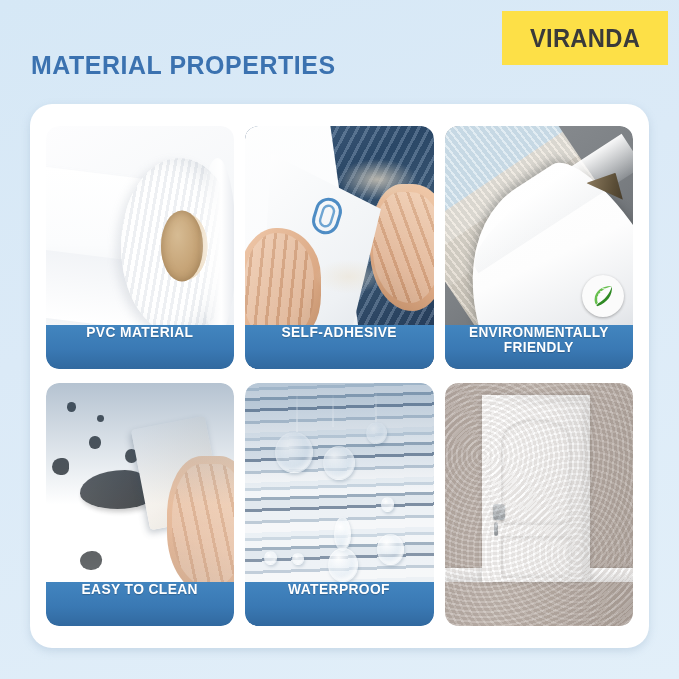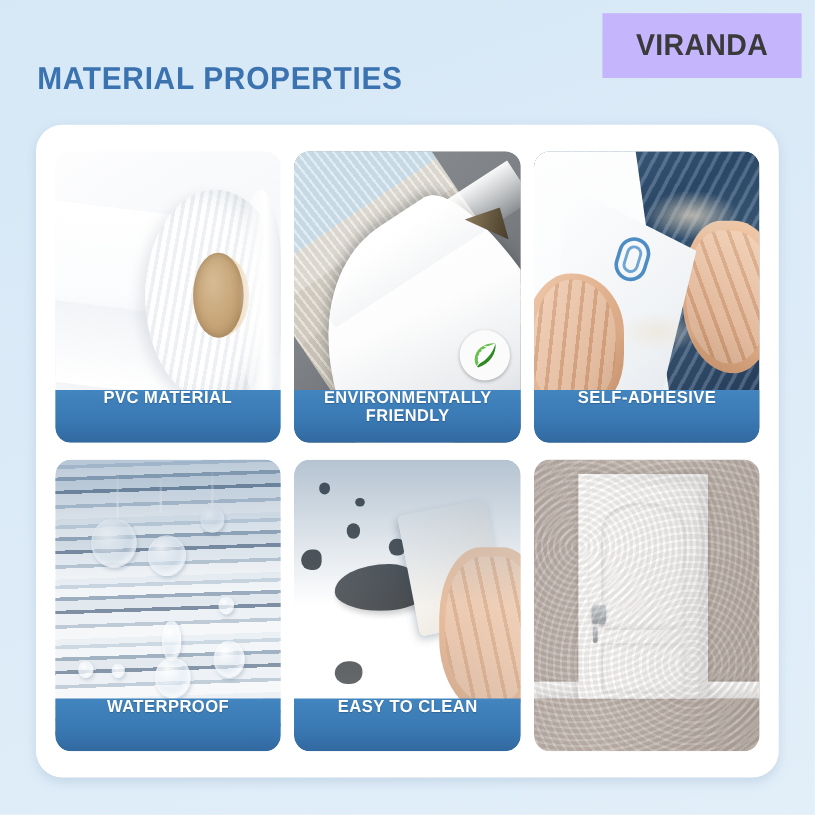--- a/index.html
+++ b/index.html
@@ -13,21 +13,21 @@
 
   
   .page-title {
     position:absolute; left:31px; top:50px;
     font-size:26.5px; font-weight:bold; letter-spacing:.6px;
     color:#3b72b0; white-space:nowrap;
     transform:scaleX(.94); transform-origin:left center;
   }
   .brand-box {
     position:absolute; left:502px; top:11px; width:166px; height:54px;
-    background:#c4b5fd; display:flex; align-items:center; justify-content:center;
+    background:#fde047; display:flex; align-items:center; justify-content:center;
   }
   .brand-text {
     font-size:25px; font-weight:bold; color:#3a3a3a; letter-spacing:.3px;
     transform:scaleX(.95);
   }
 
   
   .card {
     position:absolute; left:30px; top:104px; width:619px; height:544px;
     background:#fff; border-radius:22px;
@@ -306,20 +306,36 @@
         <div class="tile-photo pvc-bg">
           <div class="pvc-sheet"></div>
           <div class="pvc-sheet2"></div>
           <div class="pvc-roll">
             <div class="pvc-core"></div>
           </div>
           <div class="pvc-edge"></div>
         </div>
         <div class="tile-label">
           <span>PVC MATERIAL</span>
+        </div>
+      </div>
+
+      <div class="tile">
+        <div class="tile-photo sa-bg">
+          <div class="hand-right"></div>
+          <div class="sa-sheet"></div>
+          <div class="sa-fold"></div>
+          <svg class="clip-icon" viewBox="0 0 36 40">
+            <rect x="6" y="3" width="24" height="34" rx="12" fill="none" stroke="#4e8cc4" stroke-width="3"></rect>
+            <rect x="12.5" y="9.5" width="11" height="21" rx="5.5" fill="none" stroke="#6fa5d2" stroke-width="2.4"></rect>
+          </svg>
+          <div class="hand-left"></div>
+        </div>
+        <div class="tile-label">
+          <span>SELF-ADHESIVE</span>
         </div>
       </div>
 
       <div class="tile">
         <div class="tile-photo eco-bg">
           <div class="eco-print"></div>
           <div class="eco-pier"></div>
           <div class="eco-peel"></div>
           <div class="eco-curlshade"></div>
           <div class="eco-corner"></div>
@@ -339,32 +355,34 @@
         </div>
         <div class="tile-label two-line">
           <div>
             <span>ENVIRONMENTALLY</span>
             <span>FRIENDLY</span>
           </div>
         </div>
       </div>
 
       <div class="tile">
-        <div class="tile-photo sa-bg">
-          <div class="hand-right"></div>
-          <div class="sa-sheet"></div>
-          <div class="sa-fold"></div>
-          <svg class="clip-icon" viewBox="0 0 36 40">
-            <rect x="6" y="3" width="24" height="34" rx="12" fill="none" stroke="#4e8cc4" stroke-width="3"></rect>
-            <rect x="12.5" y="9.5" width="11" height="21" rx="5.5" fill="none" stroke="#6fa5d2" stroke-width="2.4"></rect>
-          </svg>
-          <div class="hand-left"></div>
+        <div class="tile-photo ec-bg">
+          <div class="stain big"></div>
+          <div class="stain" style="left:11%; top:8%;  width:5%;  height:4%;"></div>
+          <div class="stain" style="left:27%; top:13%; width:4%;  height:3%;"></div>
+          <div class="stain" style="left:23%; top:22%; width:6%;  height:5%;"></div>
+          <div class="stain" style="left:42%; top:27%; width:7%;  height:6%;"></div>
+          <div class="stain" style="left:18%; top:69%; width:12%; height:8%; border-radius:55% 45% 50% 50%;"></div>
+          <div class="stain" style="left:30%; top:84%; width:5%;  height:4%;"></div>
+          <div class="stain" style="left:3%;  top:31%; width:9%;  height:7%; border-radius:60% 40% 45% 55%;"></div>
+          <div class="cloth"></div>
+          <div class="cloth-hand"></div>
         </div>
         <div class="tile-label">
-          <span>SELF-ADHESIVE</span>
+          <span>EASY TO CLEAN</span>
         </div>
       </div>
 
       <div class="tile">
         <div class="tile-photo wp-bg">
           <div class="trail" style="left:27%; top:2%;  height:18%;"></div>
           <div class="trail" style="left:46%; top:4%;  height:14%;"></div>
           <div class="trail" style="left:69%; top:2%;  height:16%;"></div>
           <div class="drop" style="left:16%; top:20%; width:20%; height:17%;"></div>
           <div class="drop" style="left:41%; top:26%; width:17%; height:14%;"></div>
@@ -375,38 +393,20 @@
           <div class="drop" style="left:44%; top:68%; width:16%; height:14%;"></div>
           <div class="drop" style="left:10%; top:69%; width:7%;  height:6%;"></div>
           <div class="drop" style="left:25%; top:70%; width:6%;  height:5%;"></div>
         </div>
         <div class="tile-label">
           <span>WATERPROOF</span>
         </div>
       </div>
 
       <div class="tile">
-        <div class="tile-photo ec-bg">
-          <div class="stain big"></div>
-          <div class="stain" style="left:11%; top:8%;  width:5%;  height:4%;"></div>
-          <div class="stain" style="left:27%; top:13%; width:4%;  height:3%;"></div>
-          <div class="stain" style="left:23%; top:22%; width:6%;  height:5%;"></div>
-          <div class="stain" style="left:42%; top:27%; width:7%;  height:6%;"></div>
-          <div class="stain" style="left:18%; top:69%; width:12%; height:8%; border-radius:55% 45% 50% 50%;"></div>
-          <div class="stain" style="left:30%; top:84%; width:5%;  height:4%;"></div>
-          <div class="stain" style="left:3%;  top:31%; width:9%;  height:7%; border-radius:60% 40% 45% 55%;"></div>
-          <div class="cloth"></div>
-          <div class="cloth-hand"></div>
-        </div>
-        <div class="tile-label">
-          <span>EASY TO CLEAN</span>
-        </div>
-      </div>
-
-      <div class="tile">
         <div class="tile-photo door-wall">
           <div class="baseboard"></div>
           <div class="door-frame">
             <div class="door-slab">
               <div class="panel-top"></div>
               <div class="panel-bottom"></div>
               <div class="handle"></div>
             </div>
           </div>
         </div>

